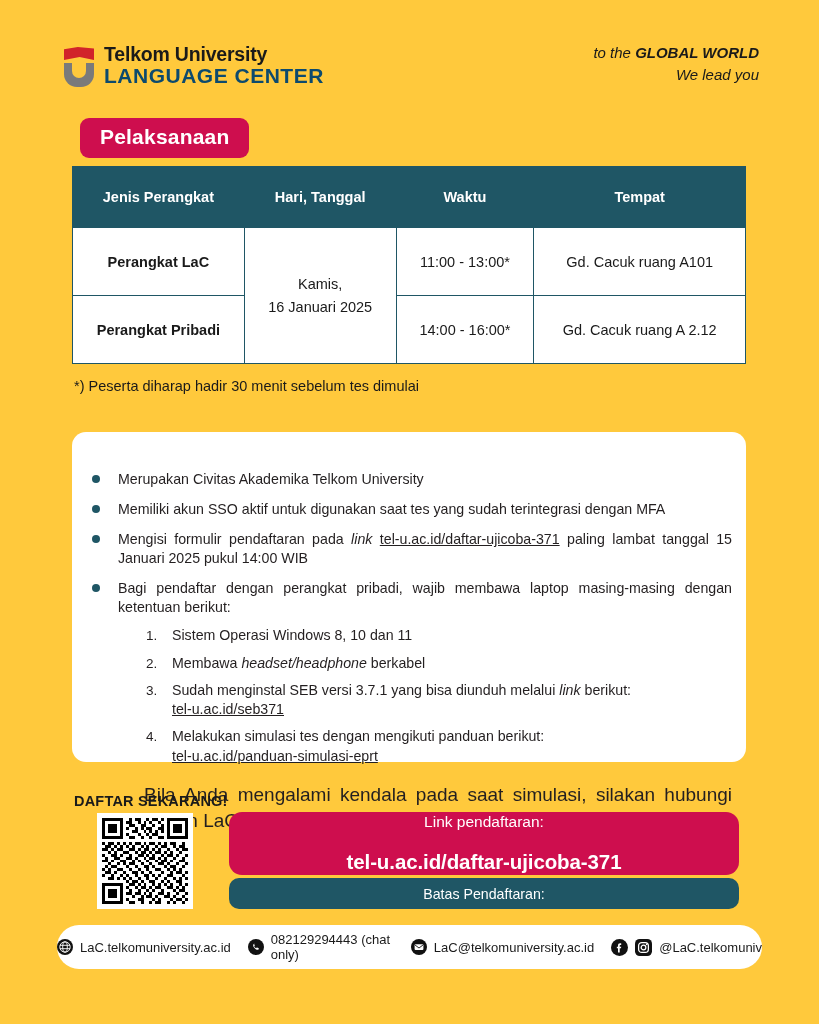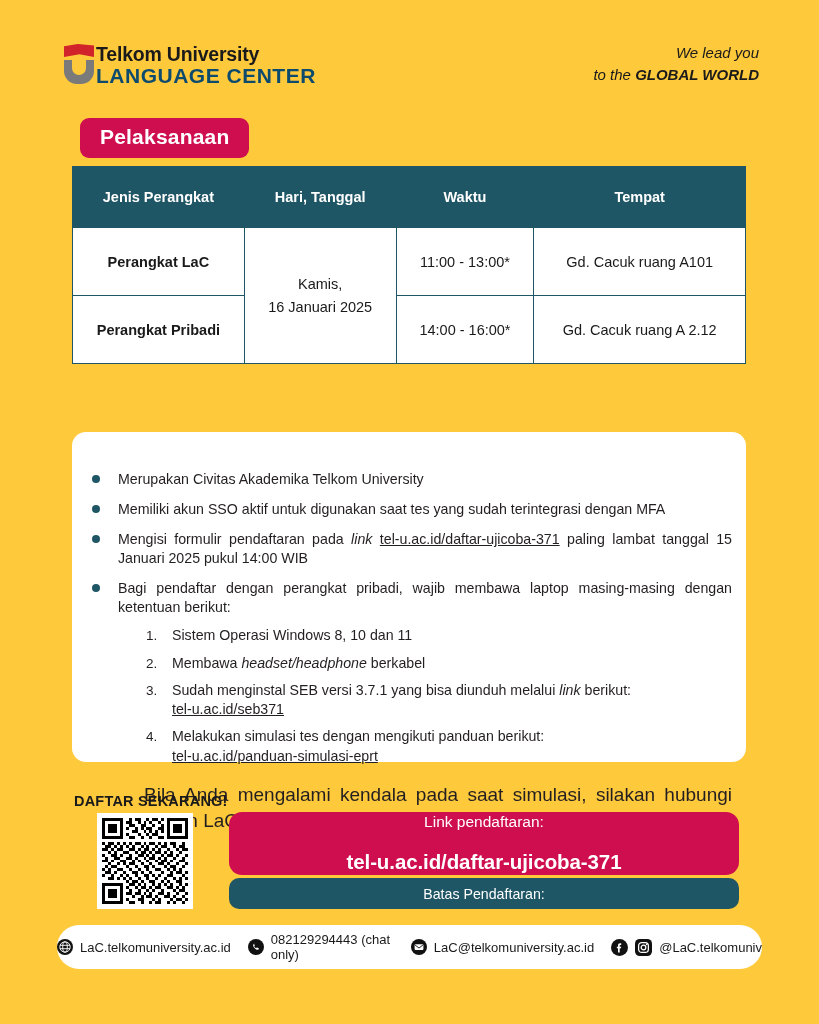--- a/index.html
+++ b/index.html
@@ -10,21 +10,21 @@
     overflow: hidden;
   }
   .poster {
     position: relative;
     width: 819px; height: 1024px;
     background: #FFC93C;
   }
 
   
   .header { position: absolute; top: 0; left: 0; right: 0; height: 105px; }
-  .logo-wrap { position: absolute; left: 62px; top: 44px; display: flex; align-items: flex-start; }
+  .logo-wrap { position: absolute; left: 62px; top: 44px; display: flex; align-items: flex-end; gap: 8px; }
   .logo-mark { width: 34px; height: 40px; position: relative; flex: none; }
   .logo-red {
     position: absolute; top: 0; left: 2px; width: 30px; height: 13px;
     background: #D1232A;
     clip-path: polygon(0 18%, 46% 0, 100% 12%, 100% 100%, 52% 78%, 0 100%);
   }
   .logo-u {
     position: absolute; top: 16px; left: 2px; width: 30px; height: 24px;
     background: #7A7A7A;
     border-radius: 0 0 13px 13px;
@@ -178,22 +178,22 @@
       <div class="logo-mark">
         <div class="logo-red"></div>
         <div class="logo-u"></div>
       </div>
       <div class="logo-text">
         <span class="logo-l1">Telkom University</span>
         <span class="logo-l2">LANGUAGE CENTER</span>
       </div>
     </div>
     <div class="tagline">
+      <div><span>to the </span><b>GLOBAL WORLD</b></div>
       <div>We lead you</div>
-      <div><span>to the </span><b>GLOBAL WORLD</b></div>
     </div>
   </div>
 
   <div class="badge-pelaksanaan">Pelaksanaan</div>
 
   <table class="sched-table">
     <thead>
       <tr>
         <th class="col-jenis">Jenis Perangkat</th>
         <th class="col-hari">Hari, Tanggal</th>
@@ -212,20 +212,21 @@
         <td>Gd. Cacuk ruang A101</td>
       </tr>
       <tr>
         <td class="bold">Perangkat Pribadi</td>
         <td>14:00 - 16:00*</td>
         <td>Gd. Cacuk ruang A 2.12</td>
       </tr>
     </tbody>
   </table>
 
+  <div class="footnote">*) Peserta diharap hadir 30 menit sebelum tes dimulai</div>
 
   <div class="req-card"></div>
 
   <div class="req-body">
     <ul class="blist">
       <li>Merupakan Civitas Akademika Telkom University</li>
       <li>Memiliki akun SSO aktif untuk digunakan saat tes yang sudah terintegrasi dengan MFA</li>
       <li><span>Mengisi formulir pendaftaran pada </span><i class="it">link</i><span> </span><span class="lnk">tel-u.ac.id/daftar-ujicoba-371</span><span> paling lambat tanggal 15 Januari 2025 pukul 14:00 WIB</span></li>
       <li>
         <span>Bagi pendaftar dengan perangkat pribadi, wajib membawa laptop masing-masing dengan ketentuan berikut:</span>

